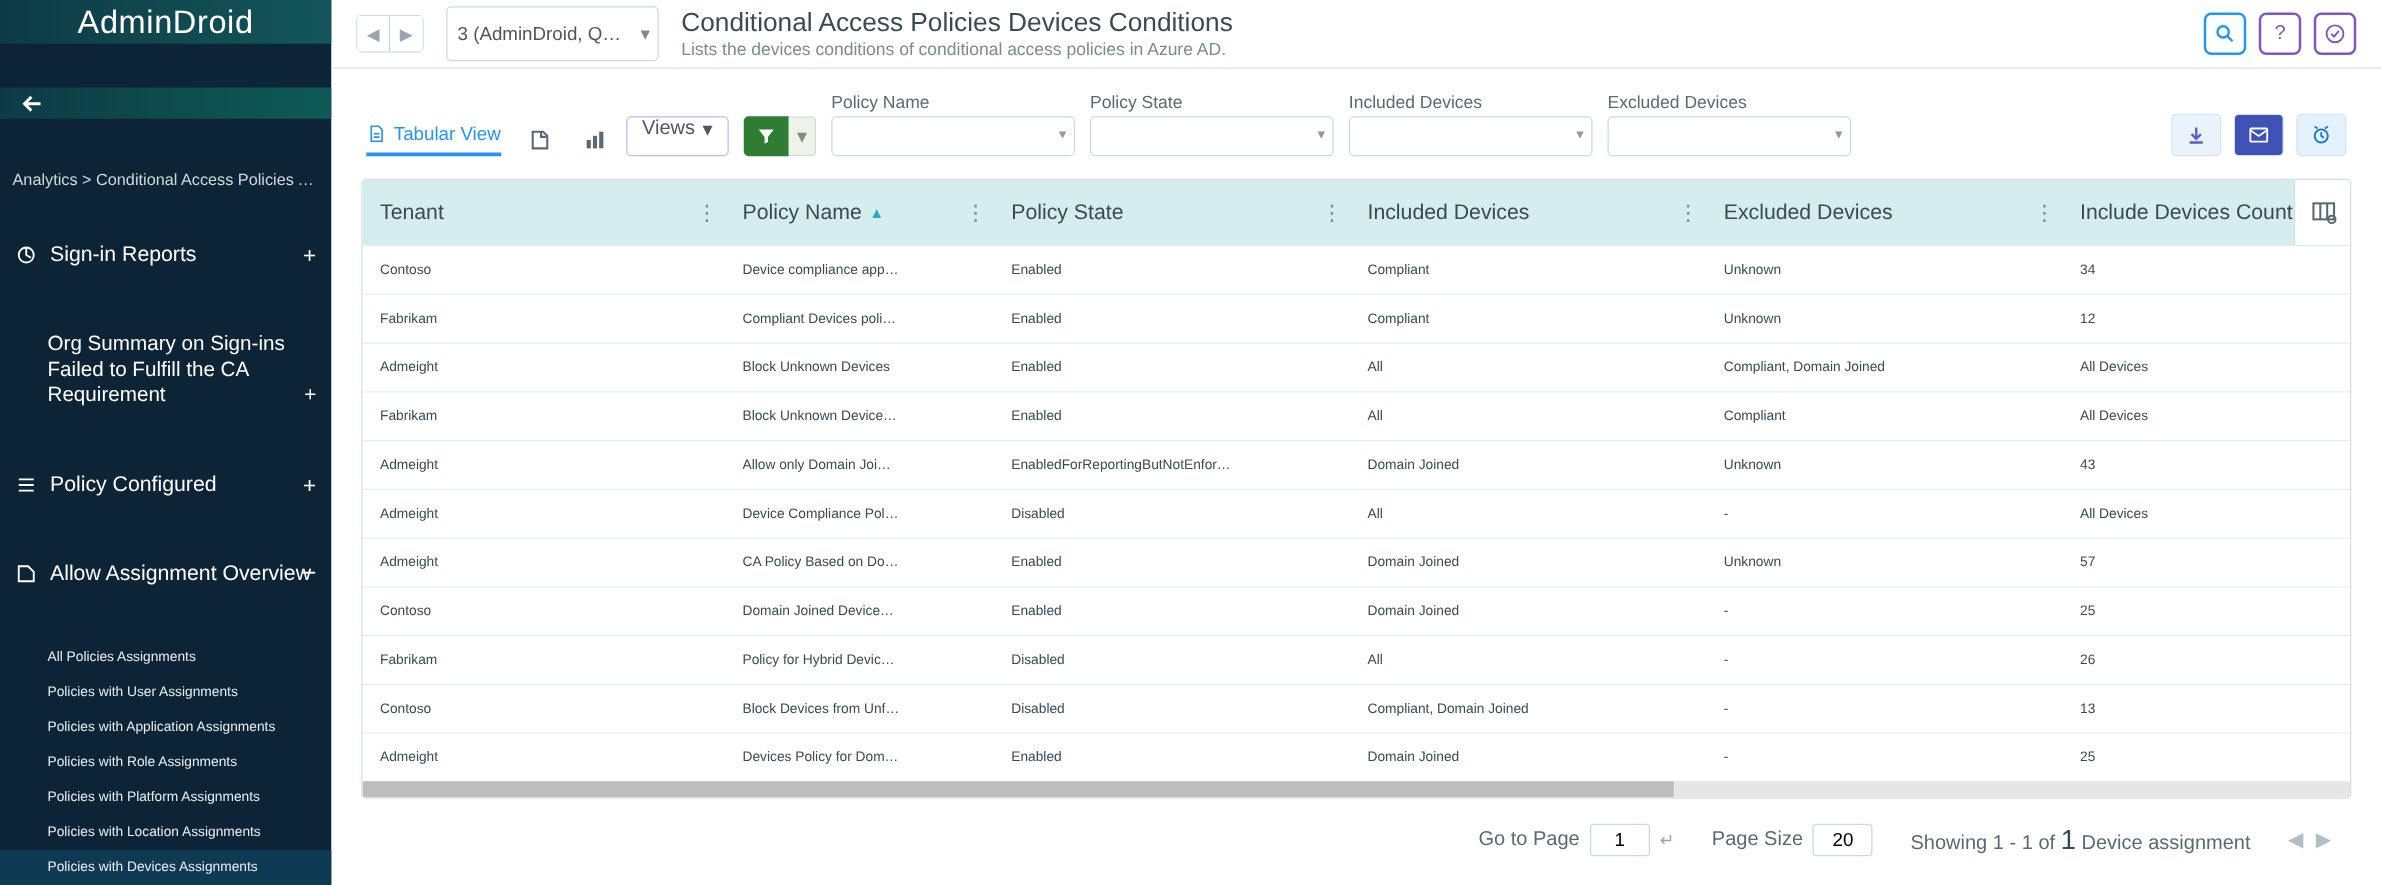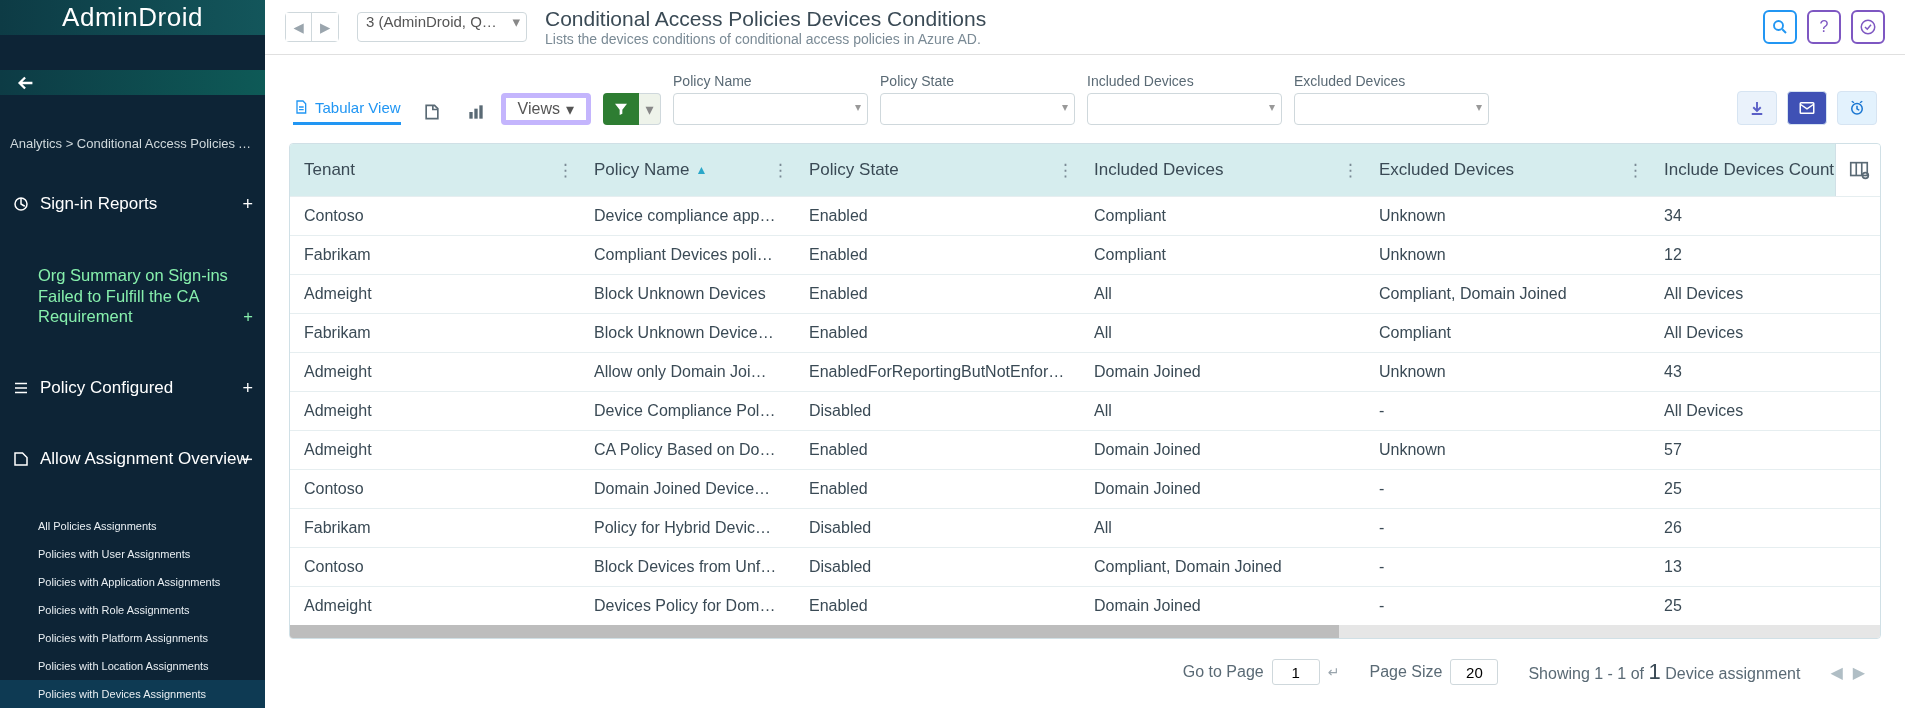--- a/index.html
+++ b/index.html
@@ -10,67 +10,67 @@
 .sidebar { width: 265px; background: #0d2436; color: #fff; display: flex; flex-direction: column; font-size: 16px; gap: 35px; }
 .brand { height: 60px; background: linear-gradient(90deg,#0d3b45 0%,#13565b 100%); display:flex; align-items:center; justify-content:center; font-size:26px; font-weight:500; letter-spacing:0.5px; }
 .back-row { height: 42px; background: linear-gradient(90deg,#0d3b45,#0e5a57); display:flex; align-items:center; padding-left: 15px; }
 .back-row svg { stroke:#fff; }
 .crumb { font-size: 13px; padding: 6px 10px; color:#cfd8dc; white-space: nowrap; overflow:hidden; text-overflow:ellipsis; }
 .nav-item { display:flex; align-items:center; padding: 8px 12px; font-size: 17px; cursor:pointer; position:relative; }
 .nav-item .plus { position:absolute; right:12px; font-size:18px; }
 .nav-item.active-blue { color:#29b6f6; font-weight:500; background:#0a1c2a;}
 .nav-sub { padding: 8px 12px 8px 38px; font-size: 11px; cursor:pointer; color:#e8eef2; }
 .nav-sub.selected { background:#0e3a53; }
-.nav-section-sub { padding: 8px 12px 8px 38px; font-size: 16.5px; color:#86efac; line-height:1.25; position:relative;}
+.nav-section-sub { padding: 8px 12px 8px 38px; font-size: 16.5px; color:#ffffff; line-height:1.25; position:relative;}
 .nav-section-sub .plus{position:absolute; right:12px;}
 .nav-item svg, .nav-item .ico { width:18px; height:18px; margin-right:10px; flex-shrink:0;}
 .minus { position:absolute; right:12px; font-size:20px;}
 
 .main { flex:1; display:flex; flex-direction:column; overflow:hidden;}
 .topbar { height:55px; border-bottom:1px solid #e0e0e0; display:flex; align-items:center; padding: 0 20px; gap:18px;}
 .nav-arrows { display:flex; border:1px solid #cfd8dc; border-radius:4px; height:30px;}
 .nav-arrows button{ width:26px; background:#fff; border:none; color:#9aa5ad; cursor:pointer;}
 .nav-arrows button:first-child{border-right:1px solid #cfd8dc;}
-.tenant-dd { width:170px; height:30px; border:1px solid #cfd8dc; border-radius:4px; display:flex; padding:0 8px; font-size:15px; color:#555; position:relative;}
+.tenant-dd { width:170px; height:44px; border:1px solid #cfd8dc; border-radius:4px; display:flex; align-items:center; padding:0 8px; font-size:15px; color:#555; position:relative;}
 .tenant-dd .caret{ position:absolute; right:6px; color:#888;}
 .title-block h1{ font-size:21px; font-weight:500; color:#3a4a55;}
 .title-block p{ font-size:14px; color:#7a8a95;}
 .top-actions { margin-left:auto; display:flex; gap:10px;}
 .sq-btn { width:34px; height:34px; border:2px solid; border-radius:6px; display:flex; align-items:center; justify-content:center; cursor:pointer; background:#fff;}
 .sq-btn.search{ border-color:#2196f3; color:#2196f3;}
 .sq-btn.help  { border-color:#7e57c2; color:#7e57c2;}
 .sq-btn.check { border-color:#7e57c2; color:#7e57c2;}
 
 
 .toolbar { padding: 18px 28px 6px; display:flex; align-items:flex-end; gap:12px;}
 .tab-view { display:flex; align-items:center; gap:18px;}
 .tabv-btn { display:flex; align-items:center; gap:6px; color:#2196f3; font-size:15px; border-bottom:3px solid #2196f3; padding-bottom:6px; cursor:pointer;}
 .icon-btn { width:26px; height:26px; display:flex; align-items:center; justify-content:center; color:#5a6a75; cursor:pointer;}
-.views-btn{ border:5px solid #c4b5fd; border-radius:4px; height:32px; padding:0 12px; display:flex; align-items:center; gap:6px; color:#555; cursor:pointer; background:#fff;}
+.views-btn{ border:1px solid #c4b5fd; border-radius:4px; height:32px; padding:0 12px; display:flex; gap:6px; color:#555; cursor:pointer; background:#fff;}
 .filter-btn{ height:32px; width:36px; background:#2e7d32; border-radius:4px 0 0 4px; display:flex; align-items:center; justify-content:center; color:#fff; cursor:pointer;}
 .filter-caret{height:32px;width:22px;background:#eef3ea;border:1px solid #cfd8dc;border-left:none;border-radius:0 4px 4px 0;display:flex;align-items:center;justify-content:center;color:#888;cursor:pointer;}
 .filter-group{display:flex;}
 .filter-field { display:flex; flex-direction:column; gap:4px; min-width:195px;}
 .filter-field label{ font-size:14px; color:#5a6a75;}
 .filter-field .dd{ height:32px; border:1px solid #cfd8dc; border-radius:4px; background:#fff; position:relative;}
 .filter-field .dd .caret{ position:absolute; right:6px; top:6px; color:#999; font-size:12px;}
 .right-actions{ margin-left:auto; display:flex; gap:10px;}
 .ra-btn{ width:40px; height:34px; border:1px solid #d6e4f2; background:#eaf2fb; color:#5a5fc7; display:flex; align-items:center; justify-content:center; cursor:pointer; border-radius:4px;}
 .ra-btn.mail{ background:#3f51b5; color:#fff;}
 .ra-btn.alarm{ background:#e3f2fd; color:#1976d2;}
 
 
 .table-wrap{ margin: 12px 24px 0; border:1px solid #d0e0e6; border-radius:4px; overflow:hidden; position:relative;}
 .thead{ display:flex; background:#d6edee; height:52px; align-items:center; font-size:17px; color:#3a4a55; font-weight:500;}
 .th{ padding:0 14px; display:flex; align-items:center; gap:6px; position:relative; height:100%; border-right: none;}
 .th .dots{ position:absolute; right:6px; color:#7a8a95; cursor:pointer;}
 .th .sort{ color:#2aa7c9; font-size:12px;}
 .col-settings{ position:absolute; top:0; right:-1px; height:52px; width:46px; background:#fff; border-left:1px solid #d0e0e6; display:flex; align-items:center; justify-content:center; color:#5a6a75; cursor:pointer; border-top-right-radius:4px;}
 .tbody{}
-.tr{ display:flex; height:39px; align-items:center; border-top:1px solid #e6eef0; font-size:16px; color:#3a4a55;}
+.tr{ display:flex; height:39px; align-items:center; border-top:1px solid #e6eef0; font-size:11px; color:#3a4a55;}
 .td{ padding:0 14px; white-space:nowrap; overflow:hidden; text-overflow:ellipsis;}
 .hscroll{ height:13px; background:#e6e6e6; display:flex;}
 .hscroll .thumb{ height:100%; background:#bdbdbd; width:66%;}
 
 
 .c0{width:290px;} .c1{width:215px;} .c2{width:285px;} .c3{width:285px;} .c4{width:285px;} .c5{width:210px;}
 
 
 .footer{ display:flex; align-items:center; justify-content:flex-end; gap:30px; padding: 20px 40px; font-size:16px; color:#5a6a75;}
 .footer input{ width:48px; height:26px; border:1px solid #cfd8dc; border-radius:3px; text-align:center; font-size:15px;}

